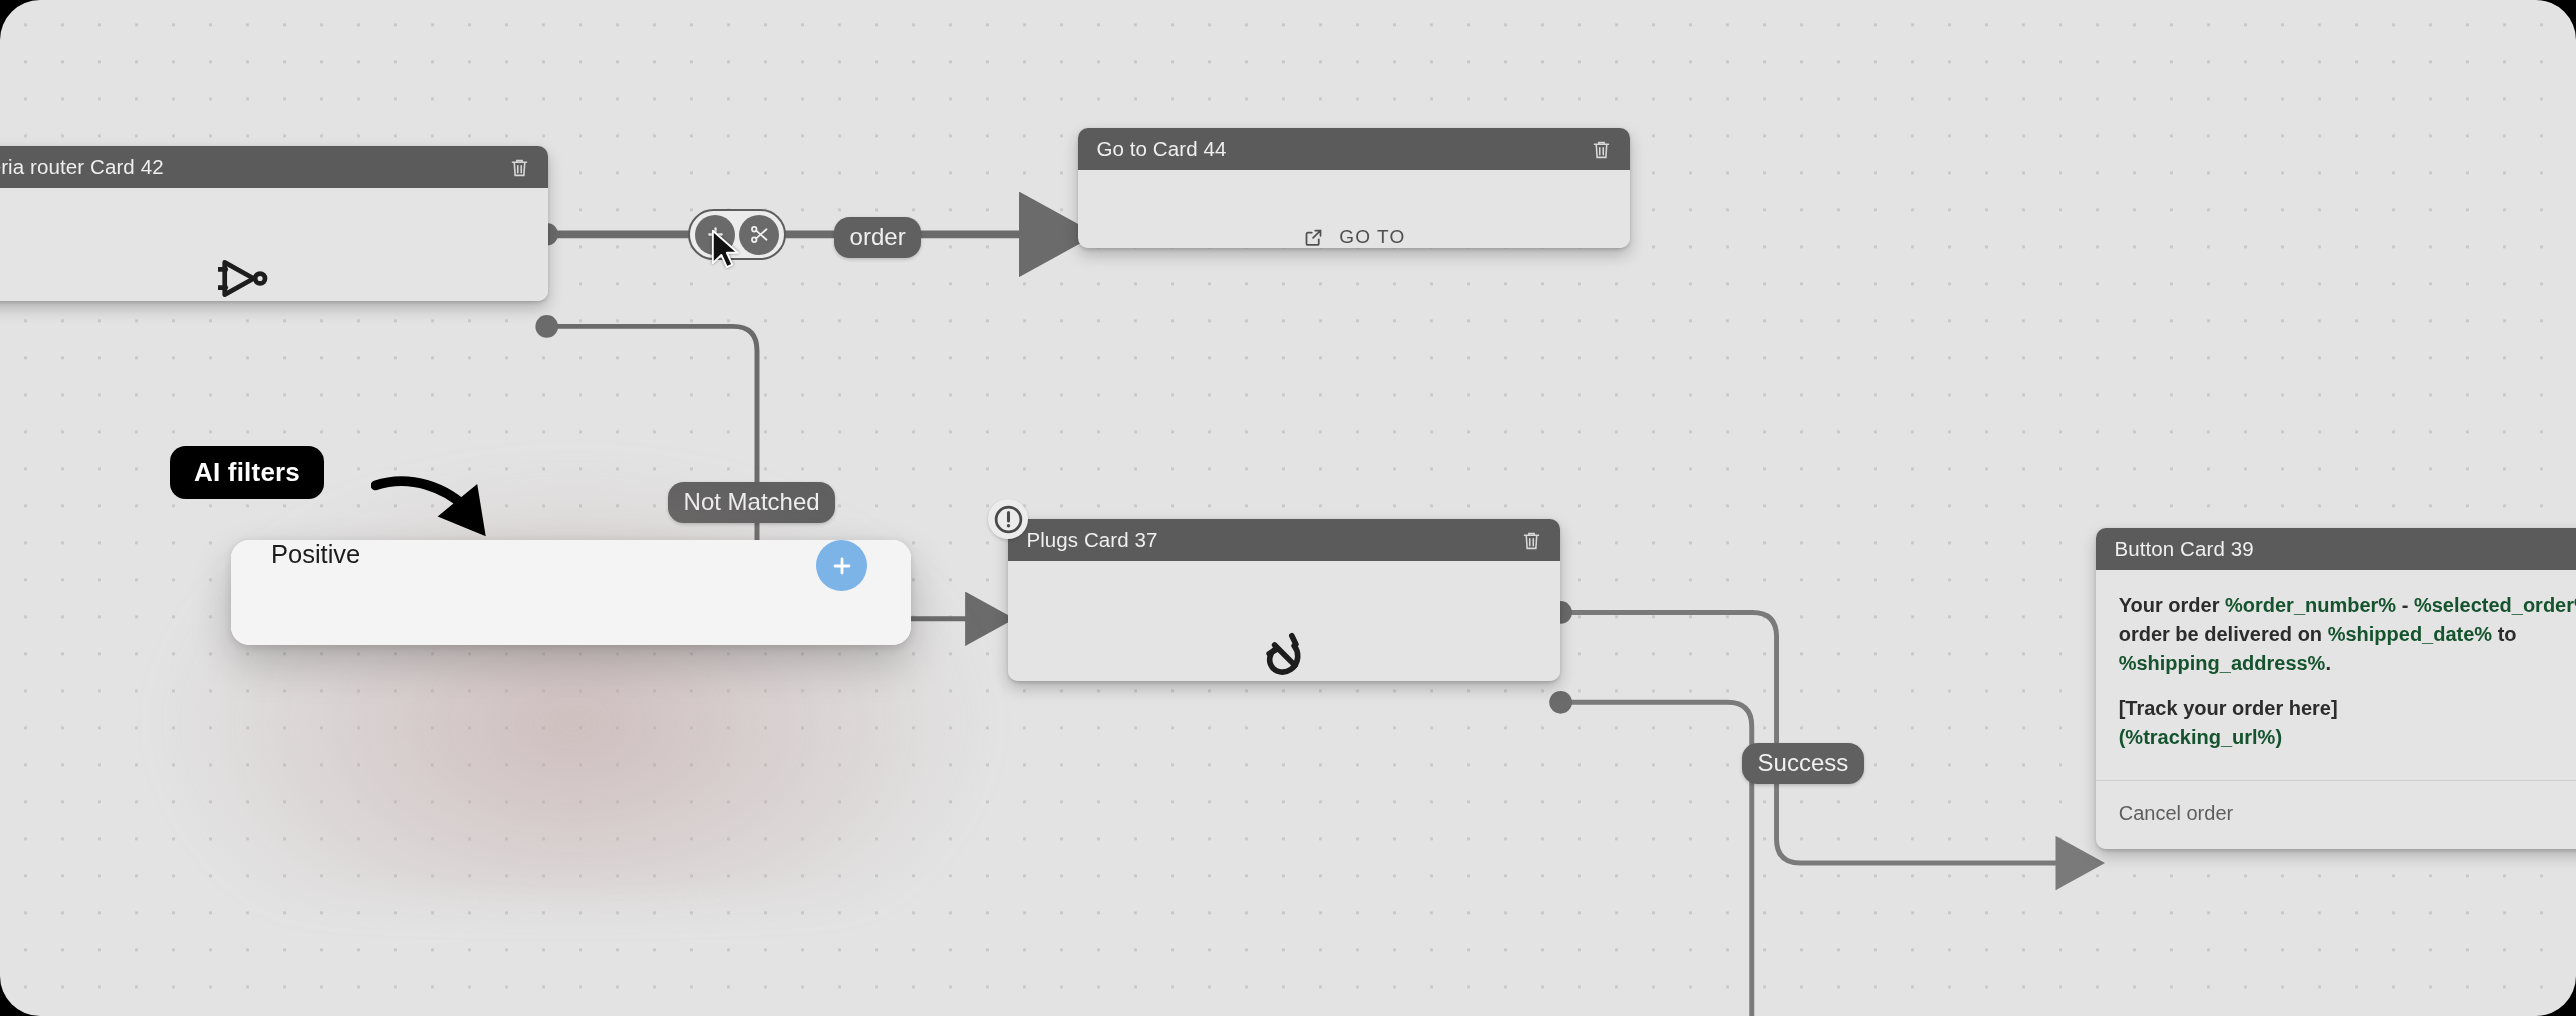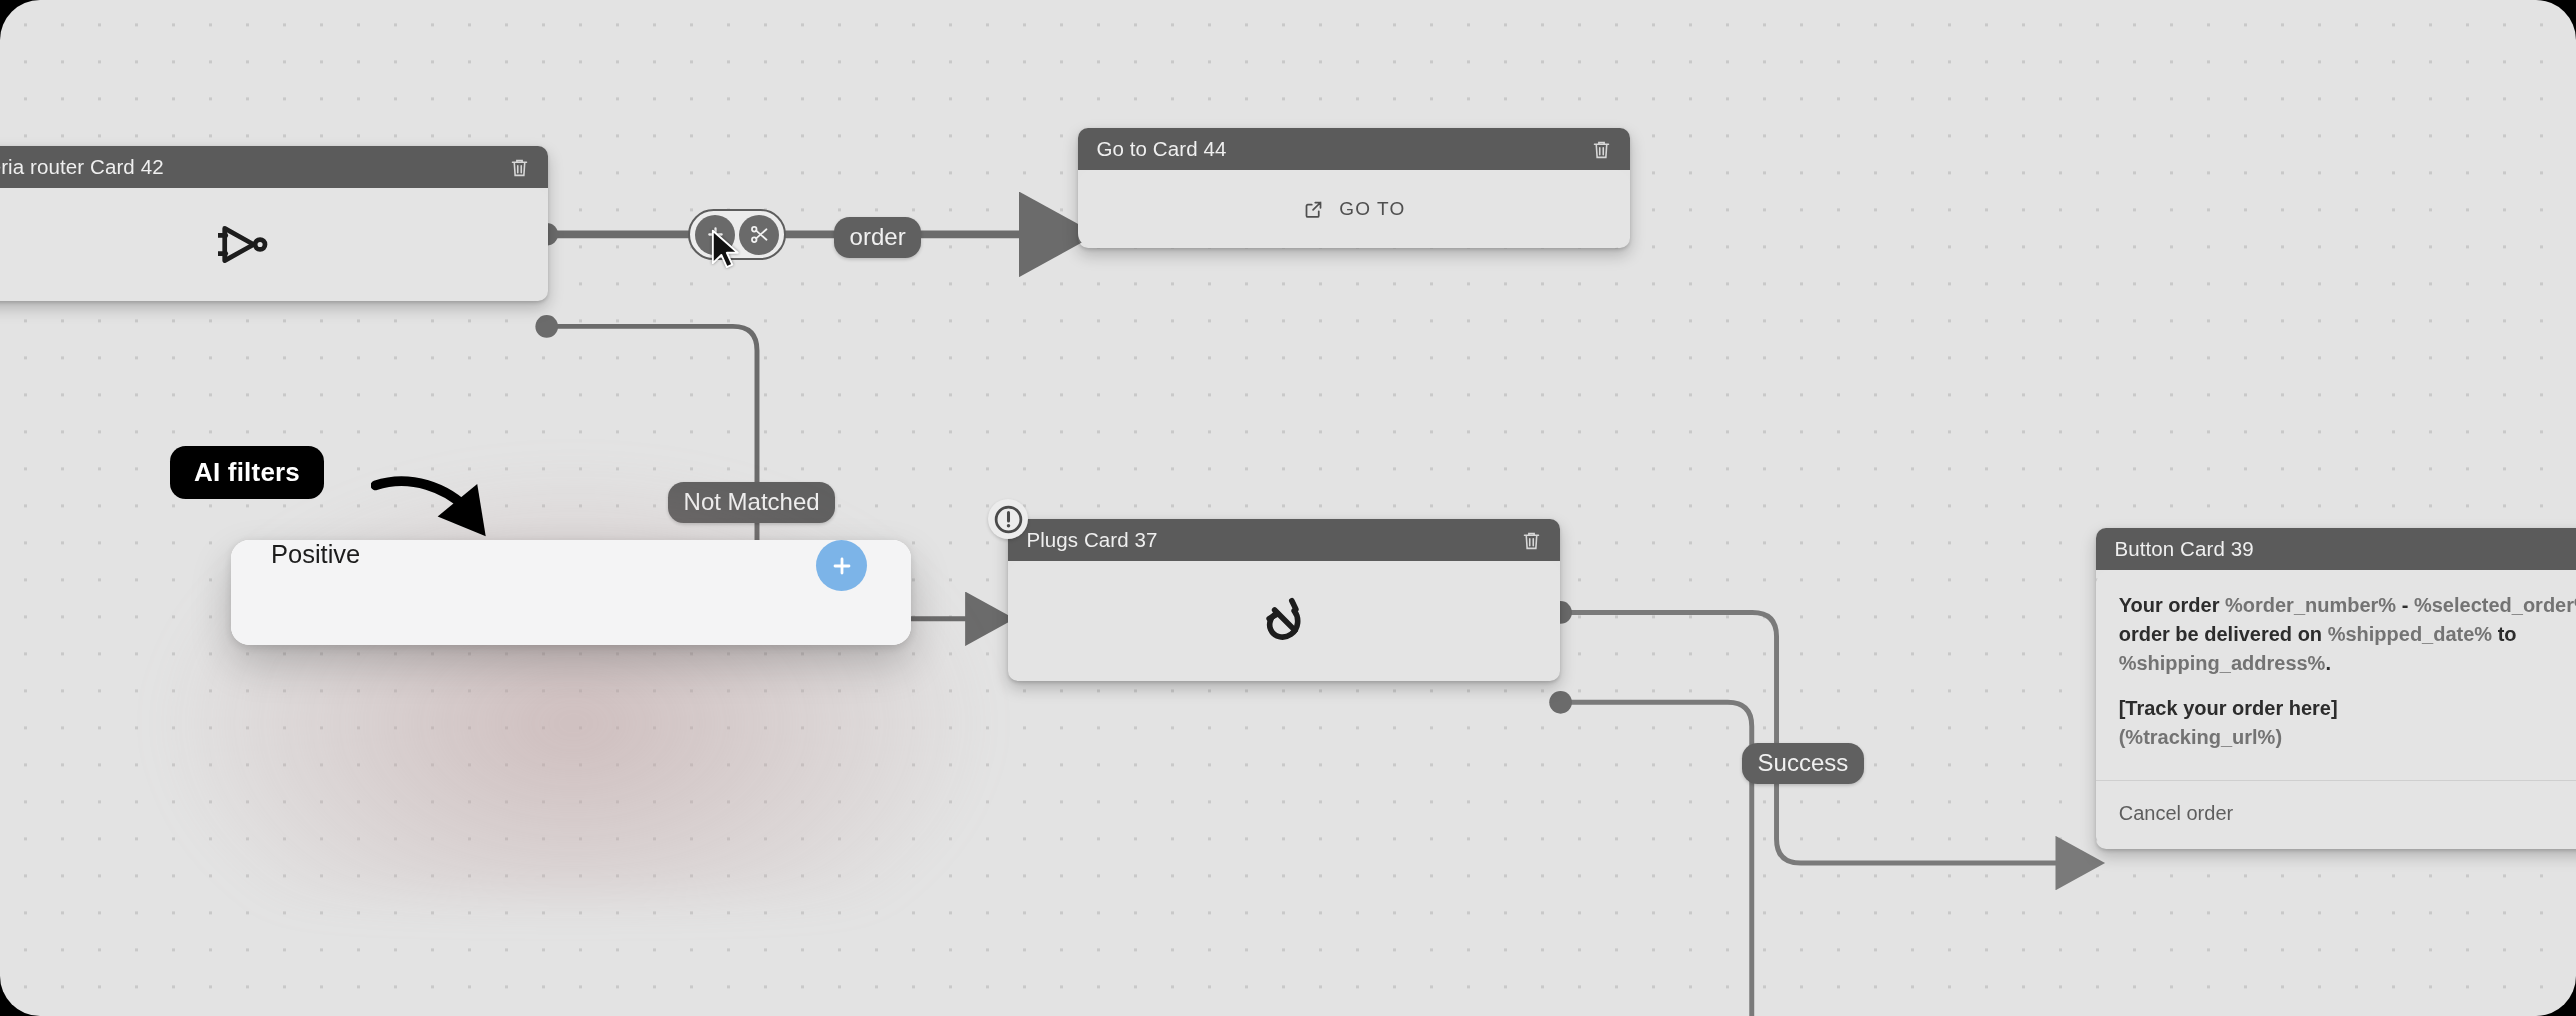--- a/index.html
+++ b/index.html
@@ -22,39 +22,39 @@
   #edges{position:absolute;inset:0;width:2576px;height:1016px;pointer-events:none;}
 
   
   .card{position:absolute;border-radius:10px;
         box-shadow:0 7px 15.6px rgba(0,0,0,.22), 0 1.4px 3.5px rgba(0,0,0,.14);
         overflow:hidden;}
   .card-head{background:#5b5b5b;height:42px;display:flex;align-items:center;
              padding:0 18.4px 0 18.4px;box-sizing:border-box;}
   .card-title{color:#efefef;font-size:20.5px;letter-spacing:0.1px;white-space:nowrap;flex:1;}
   .trash{width:21px;height:21px;flex:none;opacity:.92;}
-  .card-body{background:#e4e4e4;display:flex;align-items:center;justify-content:center;border-radius:15px;}
+  .card-body{background:#e4e4e4;display:flex;align-items:flex-end;justify-content:center;}
 
   
   #card-criteria{left:-61px;top:146px;width:609px;}
   #card-criteria .card-body{height:113px;}
 
   #card-goto{left:1078px;top:128px;width:552px;}
   #card-goto .card-body{height:78px;}
   .goto-btn{display:flex;align-items:center;gap:15.6px;color:#4f4f4f;
             font-size:19px;letter-spacing:1.1px;}
 
   #card-plugs{left:1008px;top:519px;width:552px;}
   #card-plugs .card-body{height:120px;}
 
   #card-button{left:2096px;top:528px;width:538px;}
   #card-button .card-body{display:block;height:auto;padding:0;}
   .btn-msg{padding:21px 22.7px 27px 22.7px;font-size:20px;line-height:1.46;
            color:#2c2c2c;font-weight:bold;}
-  .btn-msg .var{color:#737373;font-weight:bold;}
+  .btn-msg .var{color:#14532d;font-weight:bold;}
   .btn-msg .blank{display:block;height:15.6px;}
   .btn-divider{height:1.4px;background:#cfcfcf;margin:0;}
   .btn-action{padding:21px 22.7px 24px 22.7px;font-size:20px;color:#5e5e5e;}
 
   
   .warn-badge{position:absolute;left:988px;top:499px;width:40px;height:40px;
               border-radius:50%;background:#ececec;display:flex;align-items:center;
               justify-content:center;box-shadow:0 1.4px 3.5px rgba(0,0,0,.18);z-index:6;}
 
   

